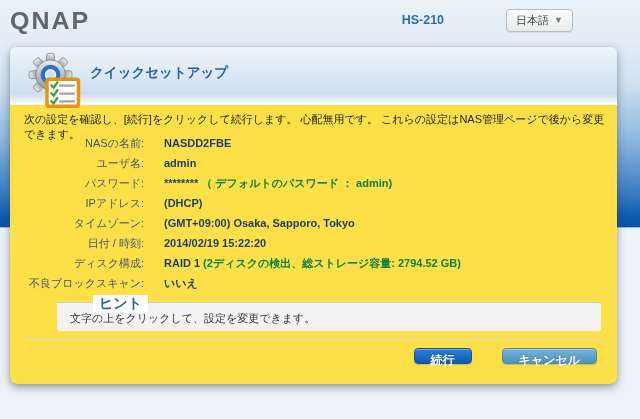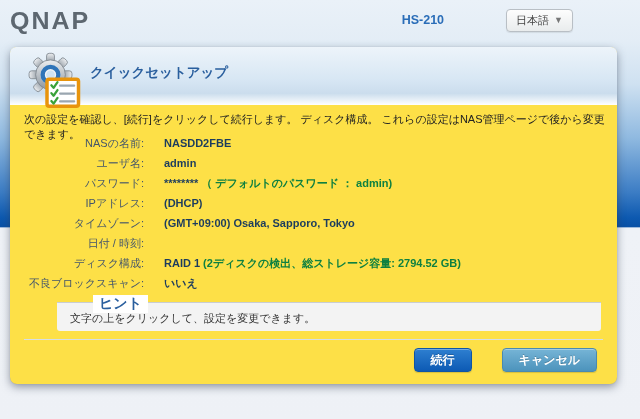--- a/index.html
+++ b/index.html
@@ -56,21 +56,21 @@
     border-radius:0 0 3px 3px; }
   .hint-legend { position:absolute; top:-8px; left:36px; background:#fff;
     padding:0 6px; font-size:14px; font-weight:bold; color:#2a5f9e; }
   .hint-text { position:absolute; left:13px; top:8px; font-size:11px; color:#333;text-align:center; }
 
   .divider { position:absolute; left:14px; right:14px; top:292px; height:1px;
     background:#d5dee6; }
 
   
   .btnrow { position:absolute; right:20px; top:301px; display:flex; gap:30px; }
-  .btn { height:24px; padding:0 16px; border-radius:4px; color:#fff;
+  .btn { height:16px; padding:0 16px; border-radius:4px; color:#fff;
     font-size:12px; font-weight:bold; cursor:pointer; line-height:22px;
     text-shadow:0 -1px 0 rgba(0,0,0,.2);
     box-shadow:inset 0 1px 0 rgba(255,255,255,.35), 0 1px 1px rgba(0,0,0,.15); }
   .btn-continue { background:linear-gradient(180deg,#2e7fd0,#0d5ab4);
     border:1px solid #0f55a5; }
   .btn-cancel { background:linear-gradient(180deg,#76b4d6,#4c93bc);
     border:1px solid #4a8ab0; }
 </style>
 </head>
 <body>
@@ -124,21 +124,21 @@
           <line x1="39" y1="38.5" x2="55" y2="38.5"></line>
           <line x1="39" y1="47.5" x2="55" y2="47.5"></line>
           <line x1="39" y1="56.5" x2="55" y2="56.5"></line>
         </g>
       </g>
     </svg>
   </div>
 
   <div class="title">クイックセットアップ</div>
 
-  <div class="instruction">次の設定を確認し、[続行]をクリックして続行します。 ディスク構成。 これらの設定はNAS管理ページで後から変更できます。</div>
+  <div class="instruction">次の設定を確認し、[続行]をクリックして続行します。 心配無用です。 これらの設定はNAS管理ページで後から変更できます。</div>
 
   <div class="settings">
       <div class="srow">
         <div class="slabel">NASの名前:</div>
         <div class="svalue"><span>NASDD2FBE</span></div>
       </div>
       <div class="srow">
         <div class="slabel">ユーザ名:</div>
         <div class="svalue"><span>admin</span></div>
       </div>
@@ -149,20 +149,21 @@
       <div class="srow">
         <div class="slabel">IPアドレス:</div>
         <div class="svalue"><span>(DHCP)</span></div>
       </div>
       <div class="srow">
         <div class="slabel">タイムゾーン:</div>
         <div class="svalue"><span>(GMT+09:00) Osaka, Sapporo, Tokyo</span></div>
       </div>
       <div class="srow">
         <div class="slabel">日付 / 時刻:</div>
+        <div class="svalue"><span>2014/02/19 15:22:20</span></div>
       </div>
       <div class="srow">
         <div class="slabel">ディスク構成:</div>
         <div class="svalue"><span>RAID 1</span><span class="vnote"> (2ディスクの検出、総ストレージ容量: 2794.52 GB)</span></div>
       </div>
       <div class="srow">
         <div class="slabel">不良ブロックスキャン:</div>
         <div class="svalue"><span>いいえ</span></div>
       </div>
     </div>

